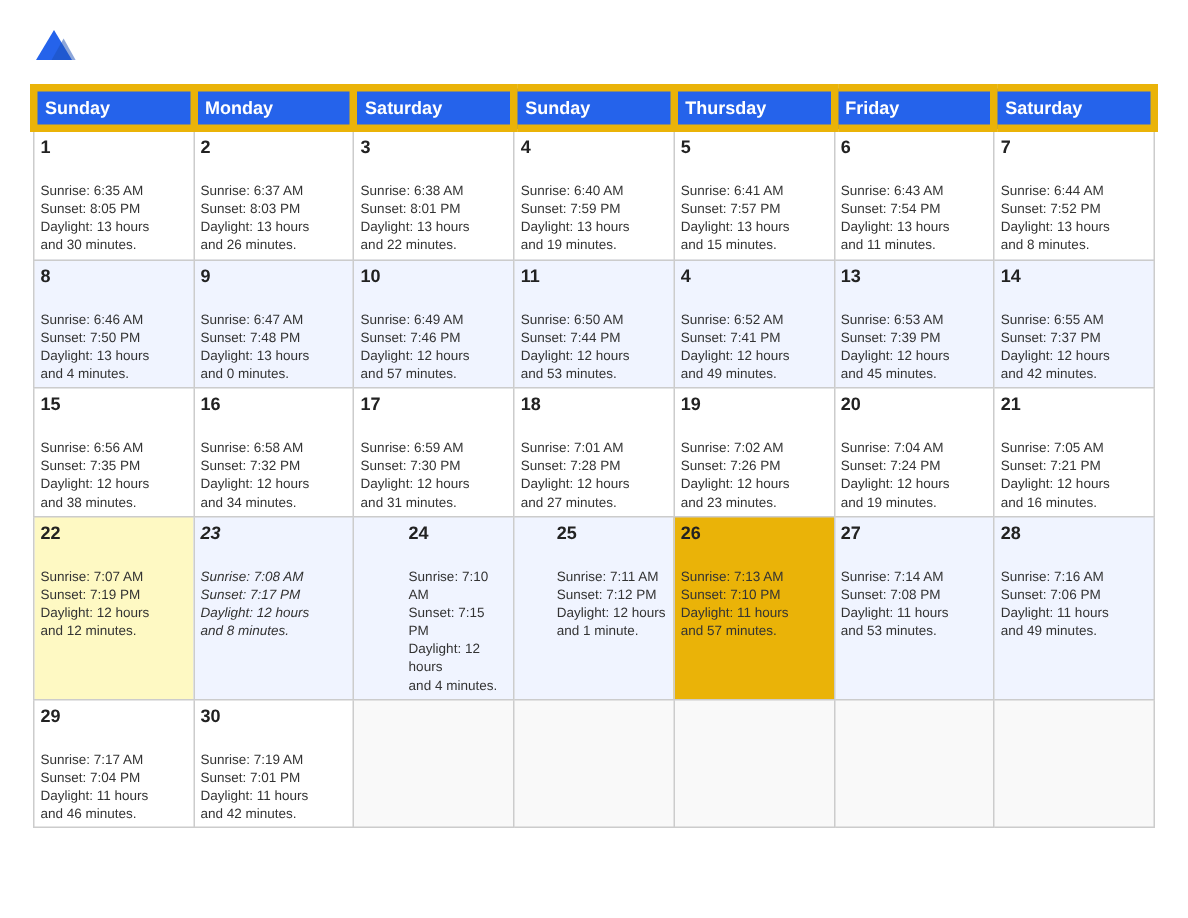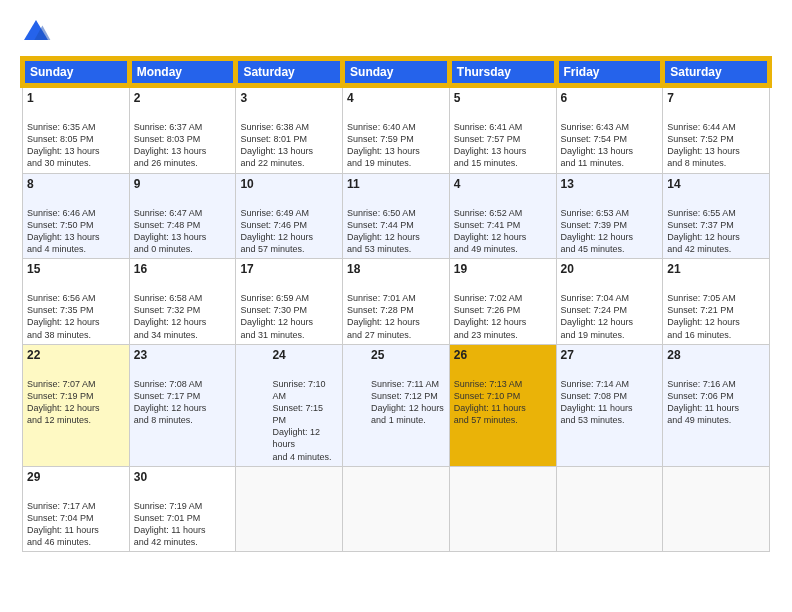--- a/index.html
+++ b/index.html
@@ -223,21 +223,21 @@
           <td>
             <span class="day-num">21</span>
             <div class="cell-text">Sunrise: 7:05 AM<br>Sunset: 7:21 PM<br>Daylight: 12 hours<br>and 16 minutes.</div>
           </td>
         </tr>
         <tr>
           <td style="background: #fef9c3;">
             <span class="day-num">22</span>
             <div class="cell-text">Sunrise: 7:07 AM<br>Sunset: 7:19 PM<br>Daylight: 12 hours<br>and 12 minutes.</div>
           </td>
-          <td style="background: rgb(240, 244, 255);">
+          <td style="background: rgb(240, 244, 255); font-style: italic;">
             <span class="day-num">23</span>
             <div class="cell-text">Sunrise: 7:08 AM<br>Sunset: 7:17 PM<br>Daylight: 12 hours<br>and 8 minutes.</div>
           </td>
           <td style="background: rgb(240, 244, 255); padding-left: 36px;">
             <span class="day-num">24</span>
             <div class="cell-text">Sunrise: 7:10 AM<br>Sunset: 7:15 PM<br>Daylight: 12 hours<br>and 4 minutes.</div>
           </td>
           <td style="background: rgb(240, 244, 255); padding-left: 28px;">
             <span class="day-num">25</span>
             <div class="cell-text">Sunrise: 7:11 AM<br>Sunset: 7:12 PM<br>Daylight: 12 hours<br>and 1 minute.</div>

